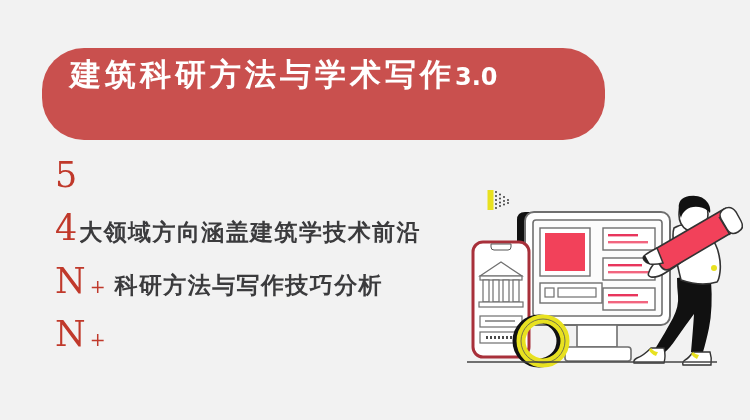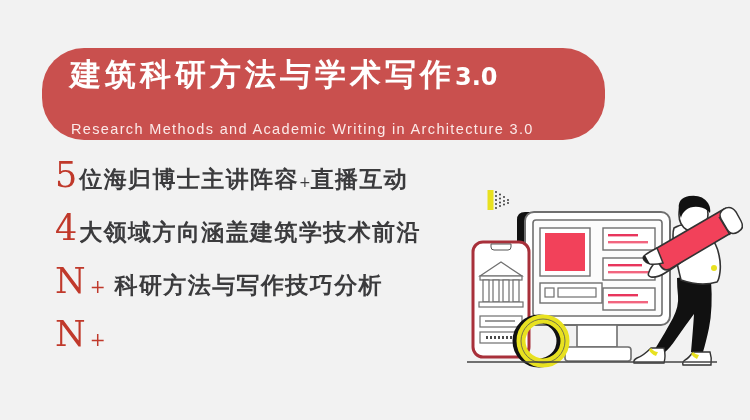--- a/index.html
+++ b/index.html
@@ -120,28 +120,26 @@
 </style>
 </head>
 <body>
 
 <div id="poster">
 
   <div id="title-banner">
     <div id="title-cn">
       <span>建筑科研方法与学术写作</span><span class="ver">3.0</span>
     </div>
-    <div id="title-en">Research Methods and Academic Writing in Architecture 3.0</div>
   </div>
 
   <div id="bullets">
 
     <div class="bullet-row">
       <span class="bullet-num">5</span>
-      <span class="bullet-text"><span>位海归博士主讲阵容</span><span class="mid-plus">+</span><span>直播互动</span></span>
     </div>
 
     <div class="bullet-row">
       <span class="bullet-num">4</span>
       <span class="bullet-text">大领域方向涵盖建筑学技术前沿</span>
     </div>
 
     <div class="bullet-row has-plus">
       <span class="bullet-num">N</span>
       <span class="bullet-plus">+</span>

